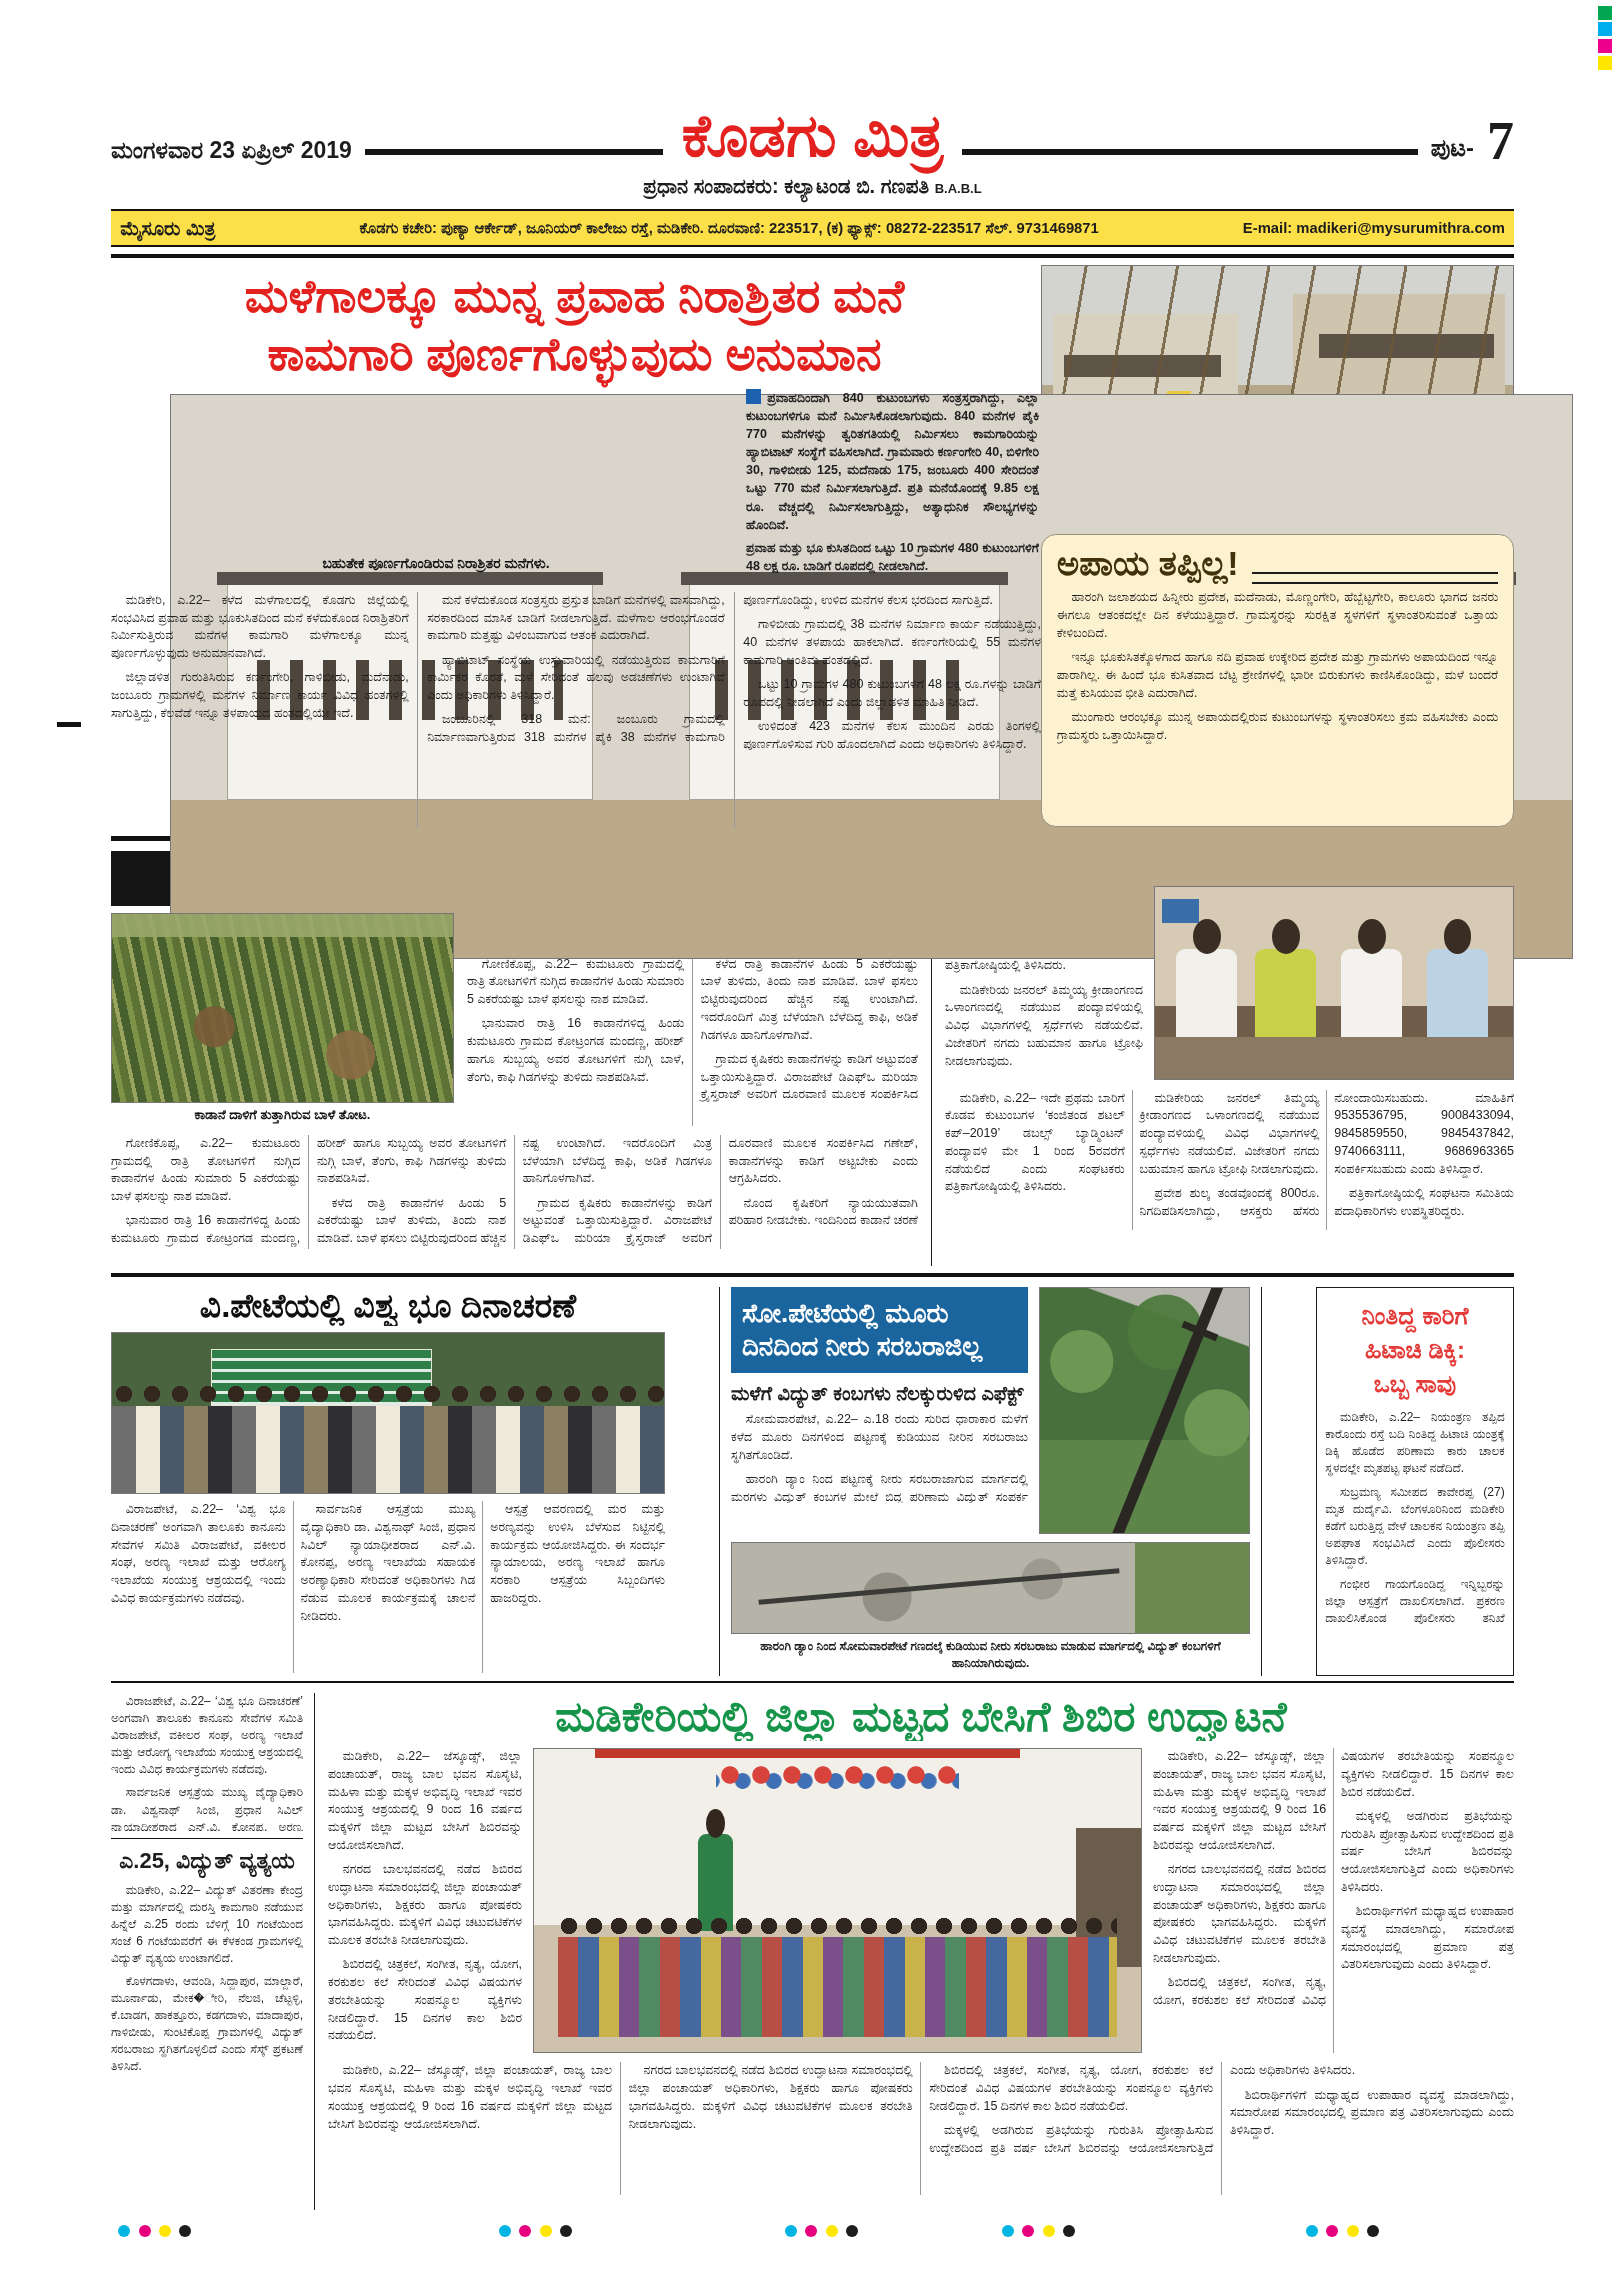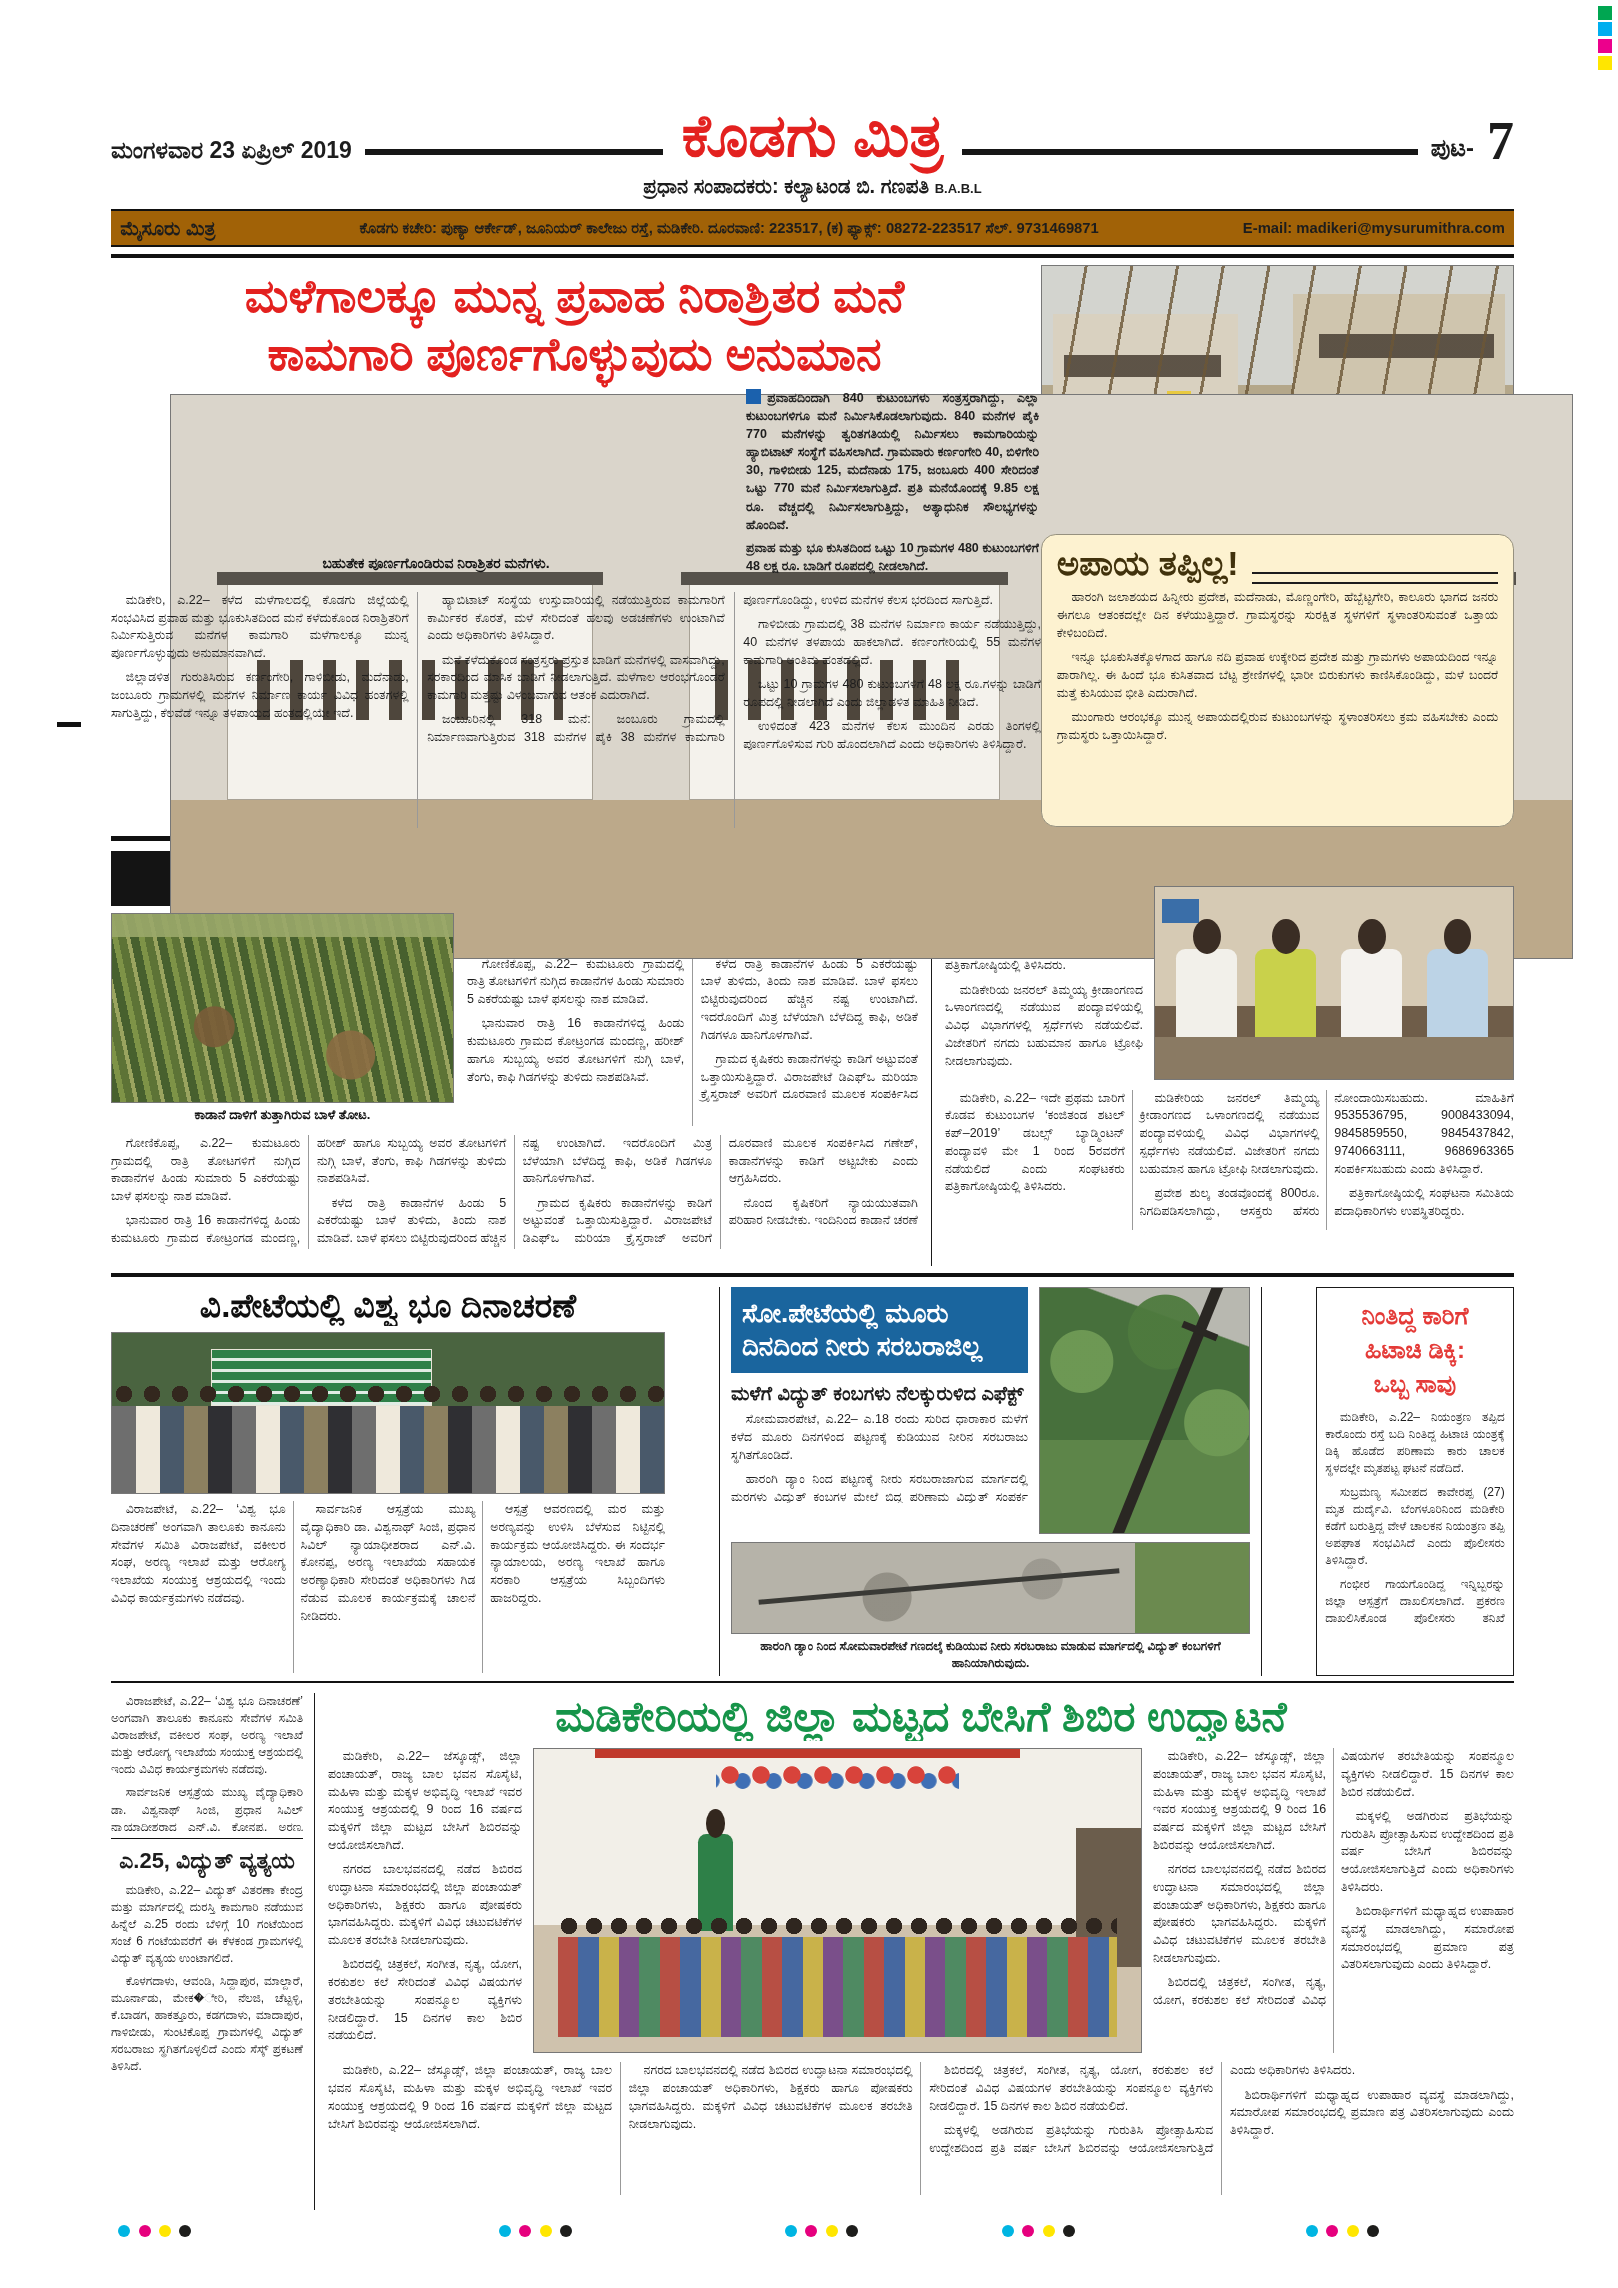--- a/index.html
+++ b/index.html
@@ -11,21 +11,21 @@
   .mastrow{display:flex;align-items:flex-end;gap:13px;}
   .m-left,.m-right{flex:1;display:flex;align-items:flex-end;gap:13px;min-width:0;}
   .date{font-size:23px;font-weight:700;white-space:nowrap;padding-bottom:1.8px;}
   .hrule{flex:1;height:6.5px;background:#161616;margin-bottom:11px;}
   .mast{font-size:59px;font-weight:800;color:#e3211f;line-height:1;padding:0 5.5px;white-space:nowrap;}
   .pgl{font-size:24px;font-weight:700;padding-bottom:3.7px;white-space:nowrap;}
   .pgn{font-size:54px;font-weight:700;font-family:"Liberation Serif",serif;line-height:.9;}
   .editor{-text:center;text-align:center;font-size:20px;font-weight:700;margin-top:9.2px;}
   .editor .deg{font-size:13px;font-weight:700;}
   .contact-band{margin-top:11px;border-top:2.8px solid #111;border-bottom:2.8px solid #111;
-     background:#a16207;padding:5.5px 9.2px;display:flex;gap:13px;align-items:center;font-weight:700;}
+     background:#fde047;padding:5.5px 9.2px;display:flex;gap:13px;align-items:center;font-weight:700;}
   .brand{font-size:19.4px;white-space:nowrap;}
   .contact{font-size:14.8px;flex:1;text-align:center;min-width:0;}
   .email{font-size:14.8px;white-space:nowrap;}
   .rule-thick{height:4.6px;background:#111;margin:6.5px 0;}
   .rule-thin{height:1.8px;background:#111;margin:4.6px 0;}
   
   .body-text{font-size:12.5px;line-height:1.42;text-align:justify;overflow:hidden;}
   .body-text p{margin:0 0 6.5px;text-indent:14.8px;}
   .cap{font-size:14px;font-weight:700;text-align:center;color:#111;}
   .ph{border:0.9px solid #777;box-sizing:border-box;position:relative;overflow:hidden;}
@@ -248,22 +248,22 @@
       <div class="box-body body-text">
           <p>ಹಾರಂಗಿ ಜಲಾಶಯದ ಹಿನ್ನೀರು ಪ್ರದೇಶ, ಮದೆನಾಡು, ಮೊಣ್ಣಂಗೇರಿ, ಹೆಬ್ಬೆಟ್ಟಗೇರಿ, ಕಾಲೂರು ಭಾಗದ ಜನರು ಈಗಲೂ ಆತಂಕದಲ್ಲೇ ದಿನ ಕಳೆಯುತ್ತಿದ್ದಾರೆ. ಗ್ರಾಮಸ್ಥರನ್ನು ಸುರಕ್ಷಿತ ಸ್ಥಳಗಳಿಗೆ ಸ್ಥಳಾಂತರಿಸುವಂತೆ ಒತ್ತಾಯ ಕೇಳಿಬಂದಿದೆ.</p>
           <p>ಇನ್ನೂ ಭೂಕುಸಿತಕ್ಕೊಳಗಾದ ಹಾಗೂ ನದಿ ಪ್ರವಾಹ ಉಕ್ಕೇರಿದ ಪ್ರದೇಶ ಮತ್ತು ಗ್ರಾಮಗಳು ಅಪಾಯದಿಂದ ಇನ್ನೂ ಪಾರಾಗಿಲ್ಲ. ಈ ಹಿಂದೆ ಭೂ ಕುಸಿತವಾದ ಬೆಟ್ಟ ಶ್ರೇಣಿಗಳಲ್ಲಿ ಭಾರೀ ಬಿರುಕುಗಳು ಕಾಣಿಸಿಕೊಂಡಿದ್ದು, ಮಳೆ ಬಂದರೆ ಮತ್ತೆ ಕುಸಿಯುವ ಭೀತಿ ಎದುರಾಗಿದೆ.</p>
           <p>ಮುಂಗಾರು ಆರಂಭಕ್ಕೂ ಮುನ್ನ ಅಪಾಯದಲ್ಲಿರುವ ಕುಟುಂಬಗಳನ್ನು ಸ್ಥಳಾಂತರಿಸಲು ಕ್ರಮ ವಹಿಸಬೇಕು ಎಂದು ಗ್ರಾಮಸ್ಥರು ಒತ್ತಾಯಿಸಿದ್ದಾರೆ.</p>
         </div>
     </div>
 
     <div class="a1-body body-text">
         <p>ಮಡಿಕೇರಿ, ಎ.22– ಕಳೆದ ಮಳೆಗಾಲದಲ್ಲಿ ಕೊಡಗು ಜಿಲ್ಲೆಯಲ್ಲಿ ಸಂಭವಿಸಿದ ಪ್ರವಾಹ ಮತ್ತು ಭೂಕುಸಿತದಿಂದ ಮನೆ ಕಳೆದುಕೊಂಡ ನಿರಾಶ್ರಿತರಿಗೆ ನಿರ್ಮಿಸುತ್ತಿರುವ ಮನೆಗಳ ಕಾಮಗಾರಿ ಮಳೆಗಾಲಕ್ಕೂ ಮುನ್ನ ಪೂರ್ಣಗೊಳ್ಳುವುದು ಅನುಮಾನವಾಗಿದೆ.</p>
         <p>ಜಿಲ್ಲಾಡಳಿತ ಗುರುತಿಸಿರುವ ಕರ್ಣಂಗೇರಿ, ಗಾಳಿಬೀಡು, ಮದೆನಾಡು, ಜಂಬೂರು ಗ್ರಾಮಗಳಲ್ಲಿ ಮನೆಗಳ ನಿರ್ಮಾಣ ಕಾರ್ಯ ವಿವಿಧ ಹಂತಗಳಲ್ಲಿ ಸಾಗುತ್ತಿದ್ದು, ಕೆಲವೆಡೆ ಇನ್ನೂ ತಳಪಾಯದ ಹಂತದಲ್ಲಿಯೇ ಇದೆ.</p>
+        <p>ಮನೆ ಕಳೆದುಕೊಂಡ ಸಂತ್ರಸ್ತರು ಪ್ರಸ್ತುತ ಬಾಡಿಗೆ ಮನೆಗಳಲ್ಲಿ ವಾಸವಾಗಿದ್ದು, ಸರಕಾರದಿಂದ ಮಾಸಿಕ ಬಾಡಿಗೆ ನೀಡಲಾಗುತ್ತಿದೆ. ಮಳೆಗಾಲ ಆರಂಭಗೊಂಡರೆ ಕಾಮಗಾರಿ ಮತ್ತಷ್ಟು ವಿಳಂಬವಾಗುವ ಆತಂಕ ಎದುರಾಗಿದೆ.</p>
         <p>ಹ್ಯಾಬಿಟಾಟ್ ಸಂಸ್ಥೆಯ ಉಸ್ತುವಾರಿಯಲ್ಲಿ ನಡೆಯುತ್ತಿರುವ ಕಾಮಗಾರಿಗೆ ಕಾರ್ಮಿಕರ ಕೊರತೆ, ಮಳೆ ಸೇರಿದಂತೆ ಹಲವು ಅಡಚಣೆಗಳು ಉಂಟಾಗಿವೆ ಎಂದು ಅಧಿಕಾರಿಗಳು ತಿಳಿಸಿದ್ದಾರೆ.</p>
-        <p>ಮನೆ ಕಳೆದುಕೊಂಡ ಸಂತ್ರಸ್ತರು ಪ್ರಸ್ತುತ ಬಾಡಿಗೆ ಮನೆಗಳಲ್ಲಿ ವಾಸವಾಗಿದ್ದು, ಸರಕಾರದಿಂದ ಮಾಸಿಕ ಬಾಡಿಗೆ ನೀಡಲಾಗುತ್ತಿದೆ. ಮಳೆಗಾಲ ಆರಂಭಗೊಂಡರೆ ಕಾಮಗಾರಿ ಮತ್ತಷ್ಟು ವಿಳಂಬವಾಗುವ ಆತಂಕ ಎದುರಾಗಿದೆ.</p>
         <p>ಜಂಬೂರಿನಲ್ಲಿ 318 ಮನೆ: ಜಂಬೂರು ಗ್ರಾಮದಲ್ಲಿ ನಿರ್ಮಾಣವಾಗುತ್ತಿರುವ 318 ಮನೆಗಳ ಪೈಕಿ 38 ಮನೆಗಳ ಕಾಮಗಾರಿ ಪೂರ್ಣಗೊಂಡಿದ್ದು, ಉಳಿದ ಮನೆಗಳ ಕೆಲಸ ಭರದಿಂದ ಸಾಗುತ್ತಿದೆ.</p>
         <p>ಗಾಳಿಬೀಡು ಗ್ರಾಮದಲ್ಲಿ 38 ಮನೆಗಳ ನಿರ್ಮಾಣ ಕಾರ್ಯ ನಡೆಯುತ್ತಿದ್ದು, 40 ಮನೆಗಳ ತಳಪಾಯ ಹಾಕಲಾಗಿದೆ. ಕರ್ಣಂಗೇರಿಯಲ್ಲಿ 55 ಮನೆಗಳ ಕಾಮಗಾರಿ ಅಂತಿಮ ಹಂತದಲ್ಲಿದೆ.</p>
         <p>ಒಟ್ಟು 10 ಗ್ರಾಮಗಳ 480 ಕುಟುಂಬಗಳಿಗೆ 48 ಲಕ್ಷ ರೂ.ಗಳನ್ನು ಬಾಡಿಗೆ ರೂಪದಲ್ಲಿ ನೀಡಲಾಗಿದೆ ಎಂದು ಜಿಲ್ಲಾಡಳಿತ ಮಾಹಿತಿ ನೀಡಿದೆ.</p>
         <p>ಉಳಿದಂತೆ 423 ಮನೆಗಳ ಕೆಲಸ ಮುಂದಿನ ಎರಡು ತಿಂಗಳಲ್ಲಿ ಪೂರ್ಣಗೊಳಿಸುವ ಗುರಿ ಹೊಂದಲಾಗಿದೆ ಎಂದು ಅಧಿಕಾರಿಗಳು ತಿಳಿಸಿದ್ದಾರೆ.</p>
       </div>
   </section>
 
   <div class="rule-thick"></div>
 
   <section class="row2">

